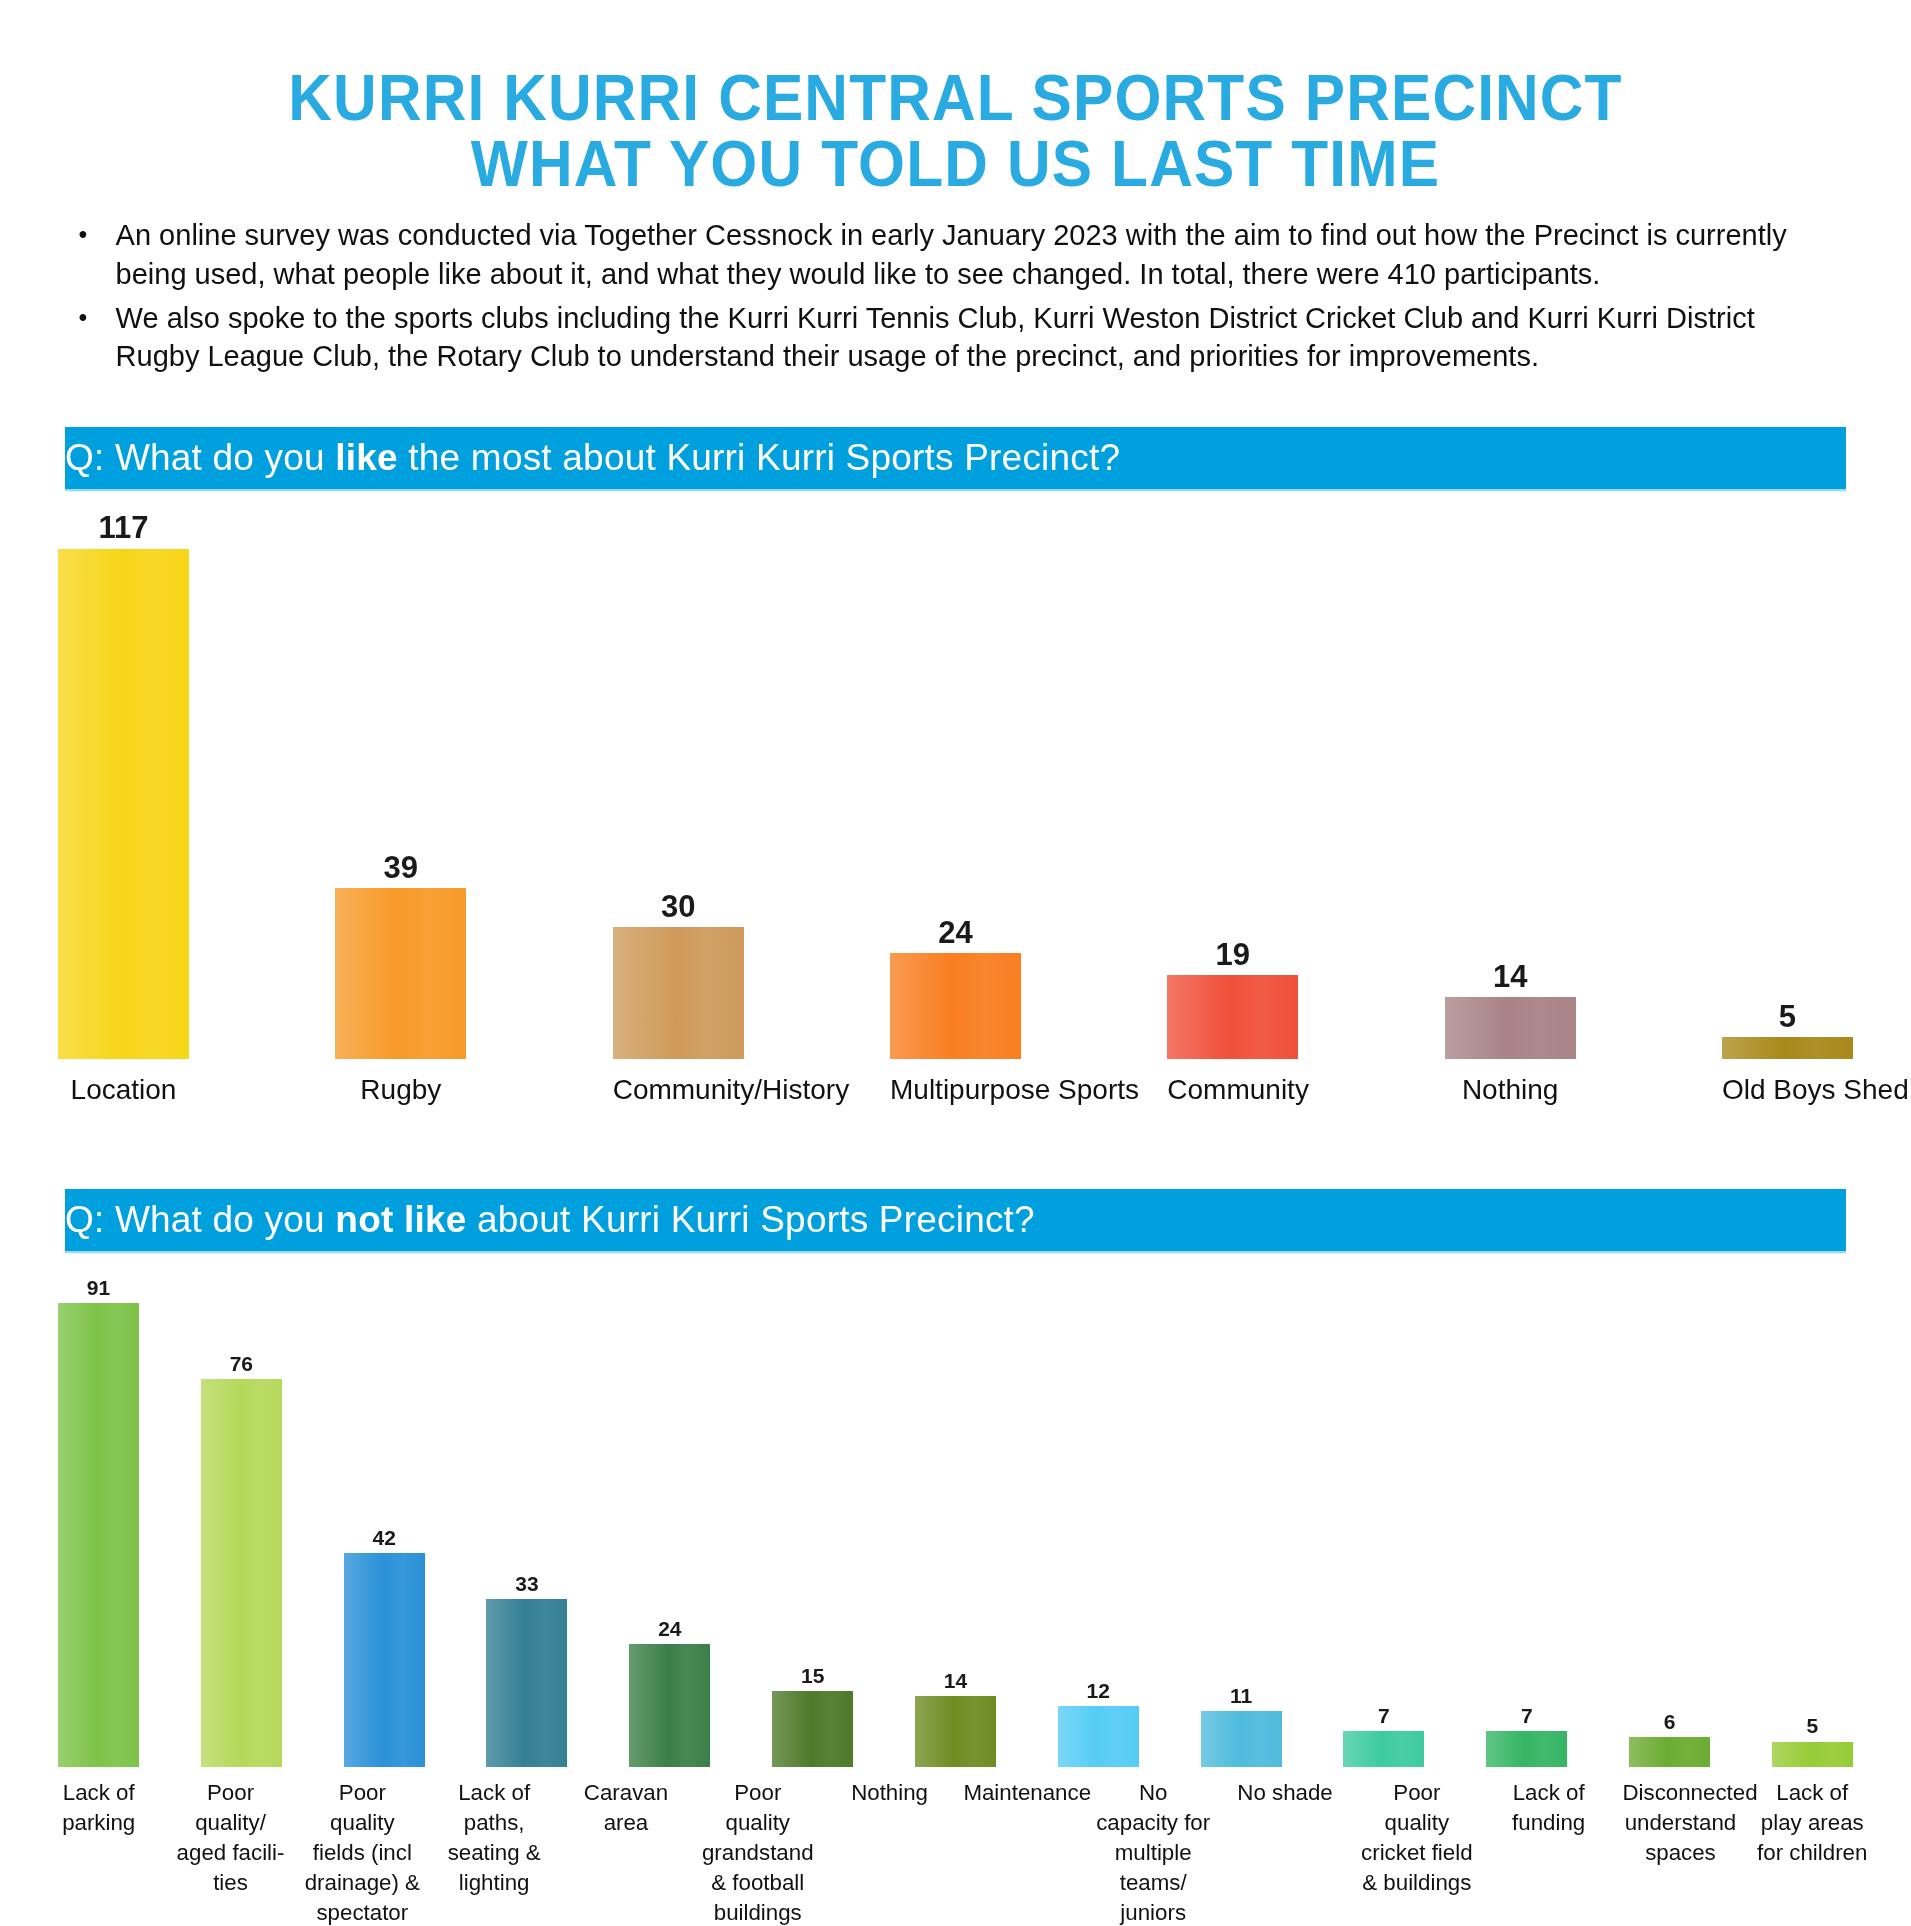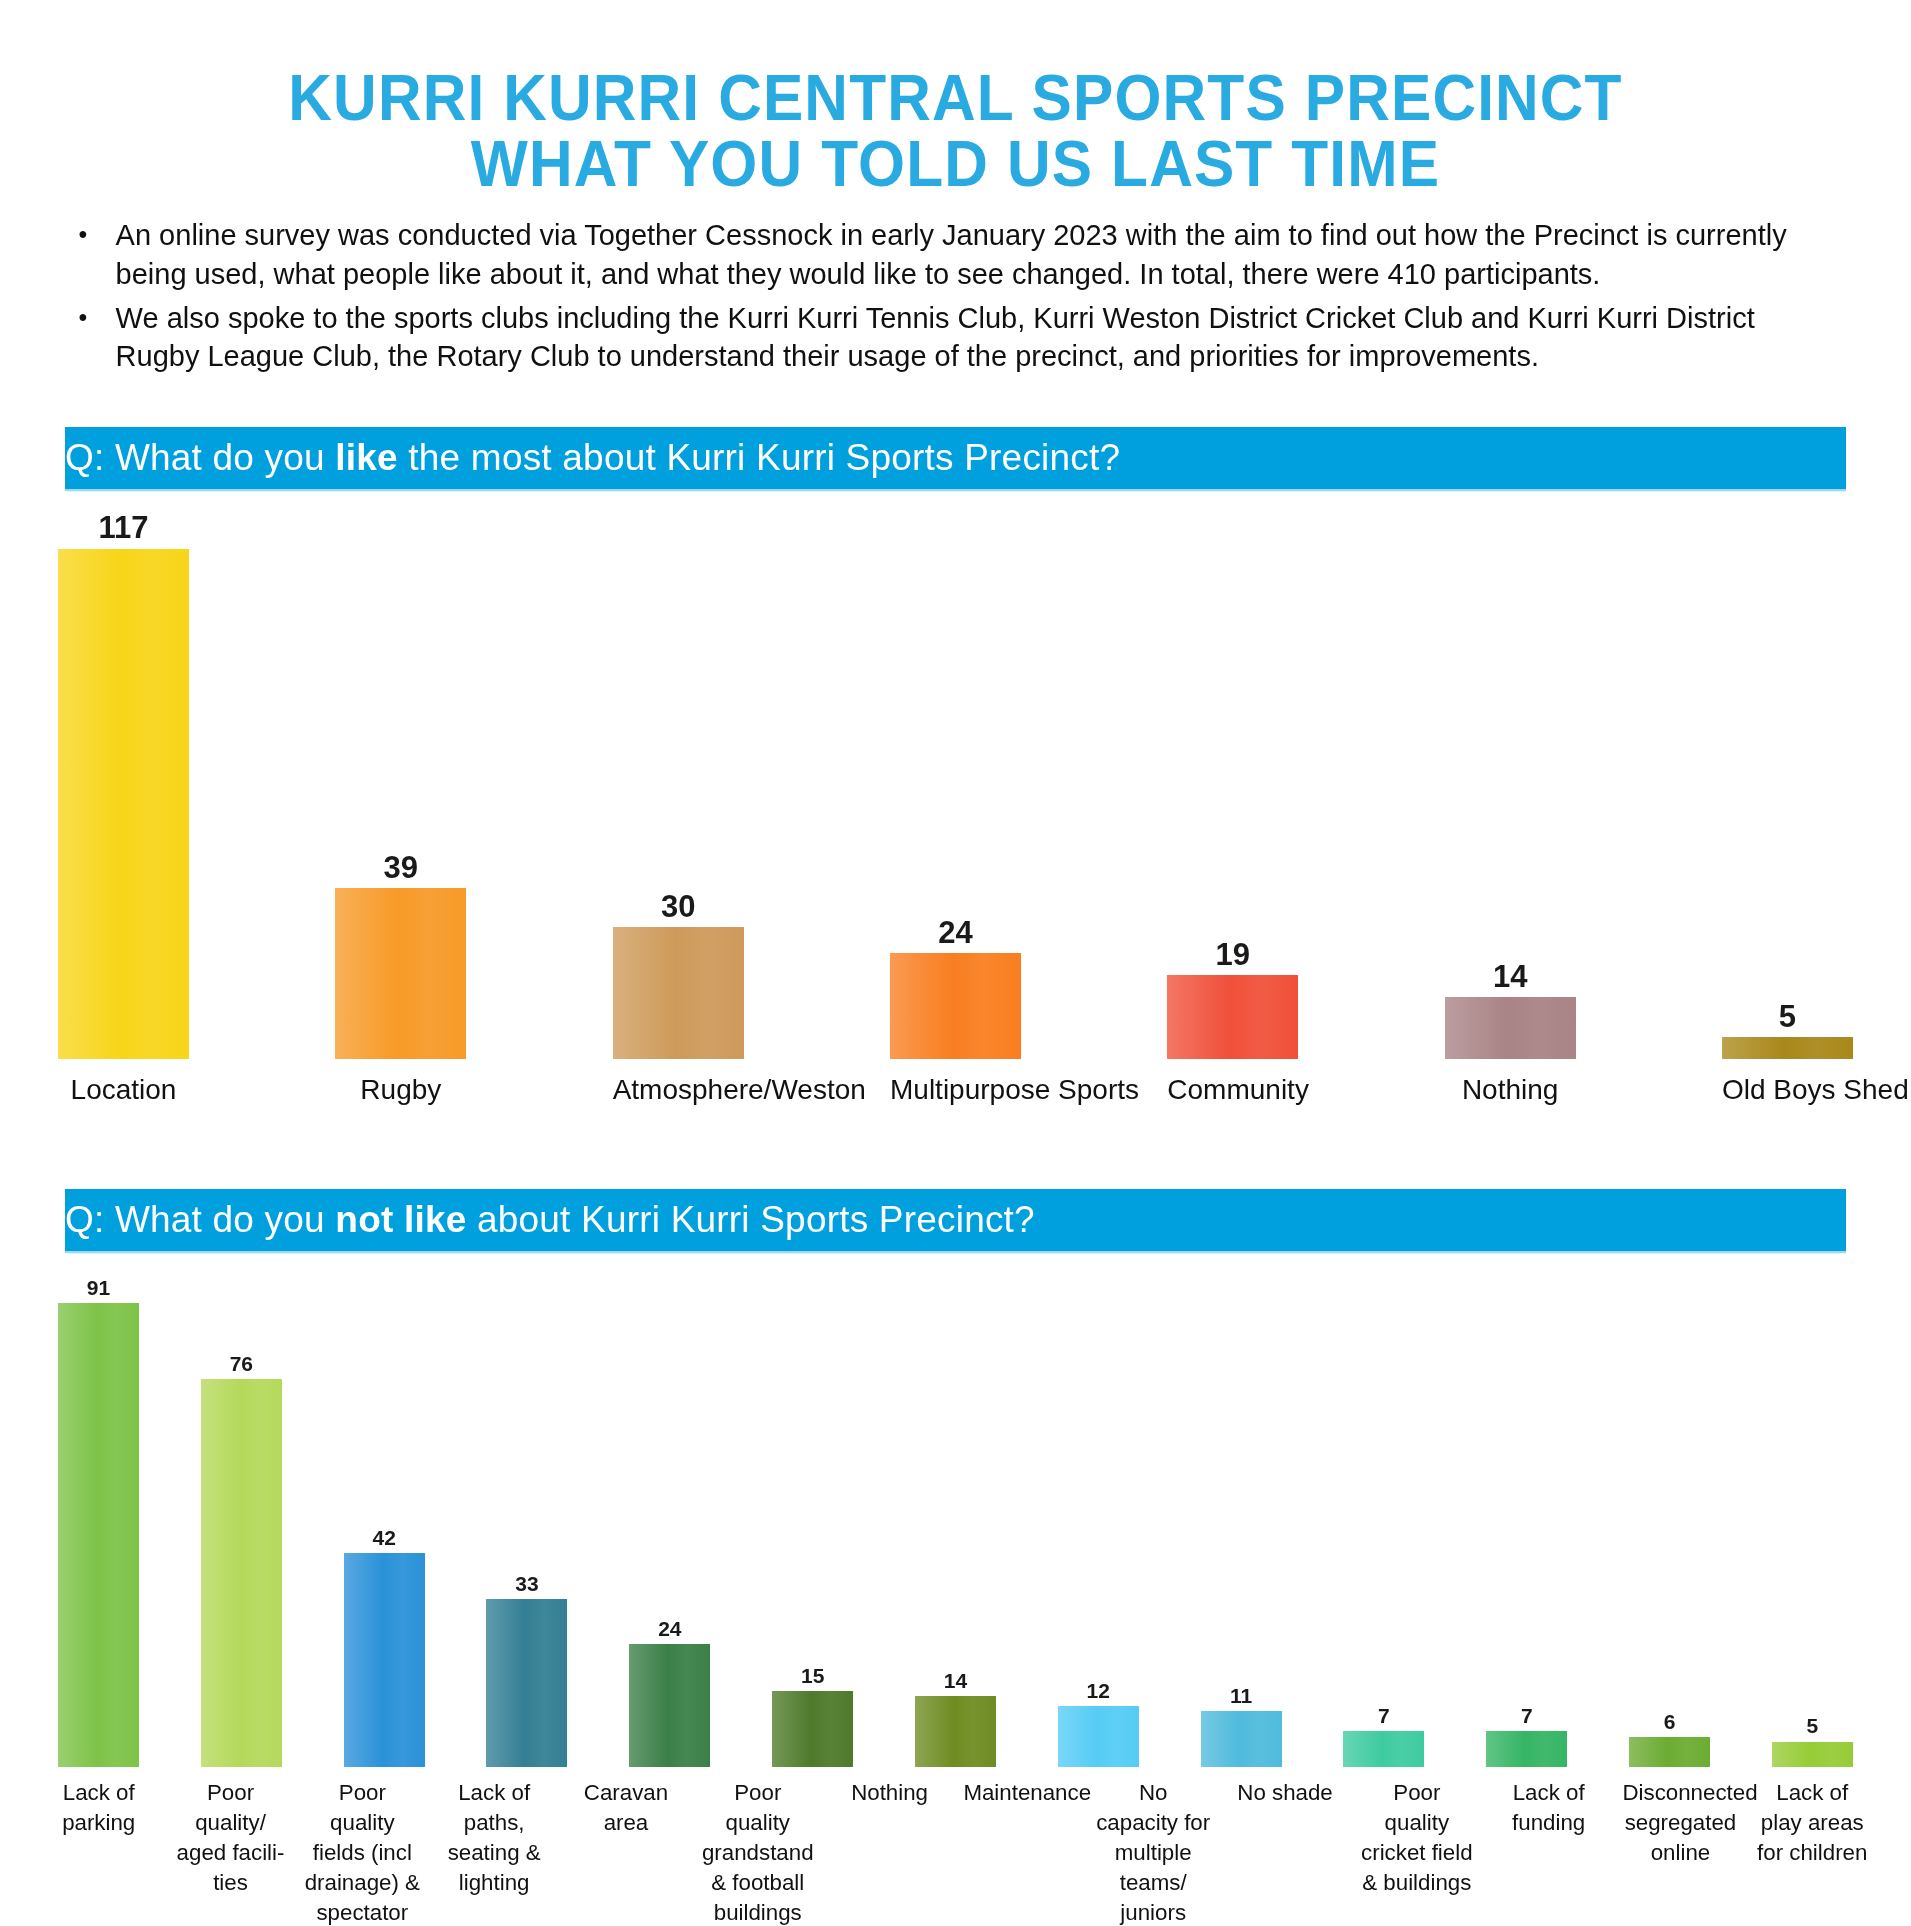--- a/index.html
+++ b/index.html
@@ -205,21 +205,21 @@
         </div>
       </div>
     <div class="labels-row">
         <div class="lcell">
           <div class="catlabel">Location</div>
         </div>
         <div class="lcell">
           <div class="catlabel">Rugby</div>
         </div>
         <div class="lcell">
-          <div class="catlabel">Atmosphere/Weston</div>
+          <div class="catlabel">Community/History</div>
         </div>
         <div class="lcell">
           <div class="catlabel">Multipurpose Sports</div>
         </div>
         <div class="lcell">
           <div class="catlabel">Community</div>
         </div>
         <div class="lcell">
           <div class="catlabel">Nothing</div>
         </div>
@@ -323,21 +323,21 @@
         <div class="lcell">
           <div class="catlabel">No shade</div>
         </div>
         <div class="lcell">
           <div class="catlabel">Poor quality cricket field &amp; buildings</div>
         </div>
         <div class="lcell">
           <div class="catlabel">Lack of funding</div>
         </div>
         <div class="lcell">
-          <div class="catlabel">Disconnected segregated online</div>
+          <div class="catlabel">Disconnected understand spaces</div>
         </div>
         <div class="lcell">
           <div class="catlabel">Lack of play areas for children</div>
         </div>
       </div>
   </div>
 
 </div>
 
 

